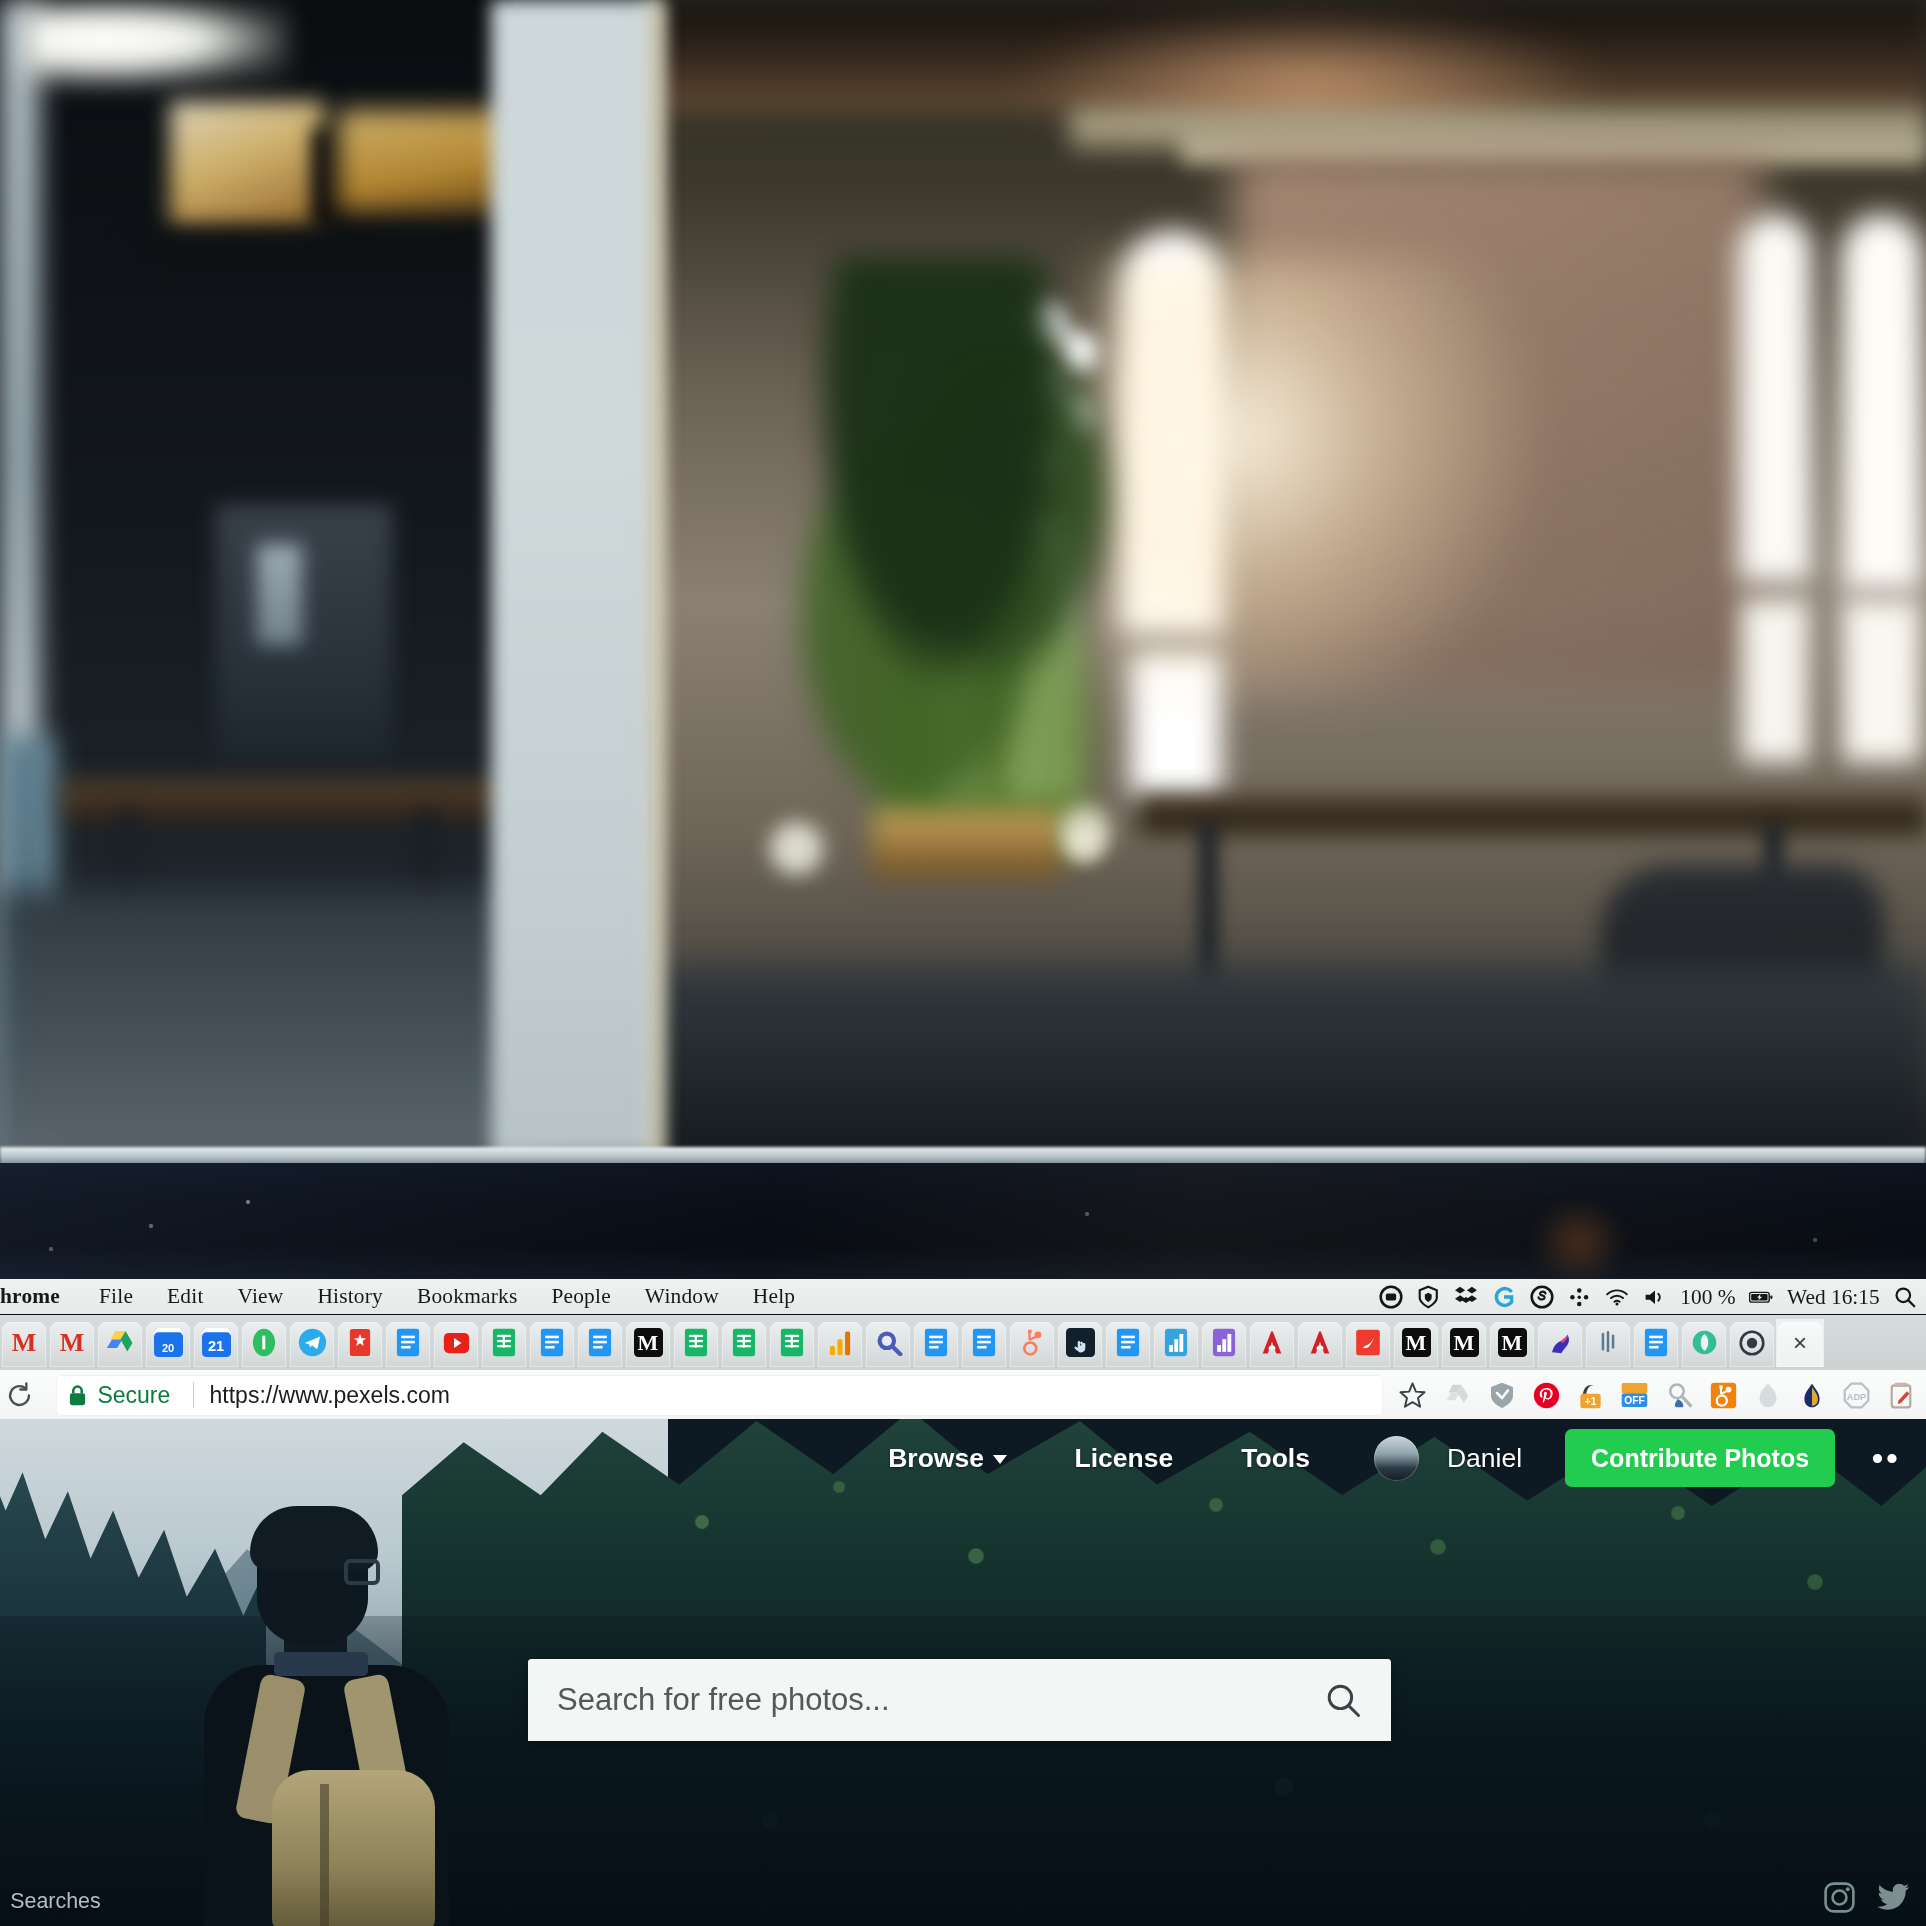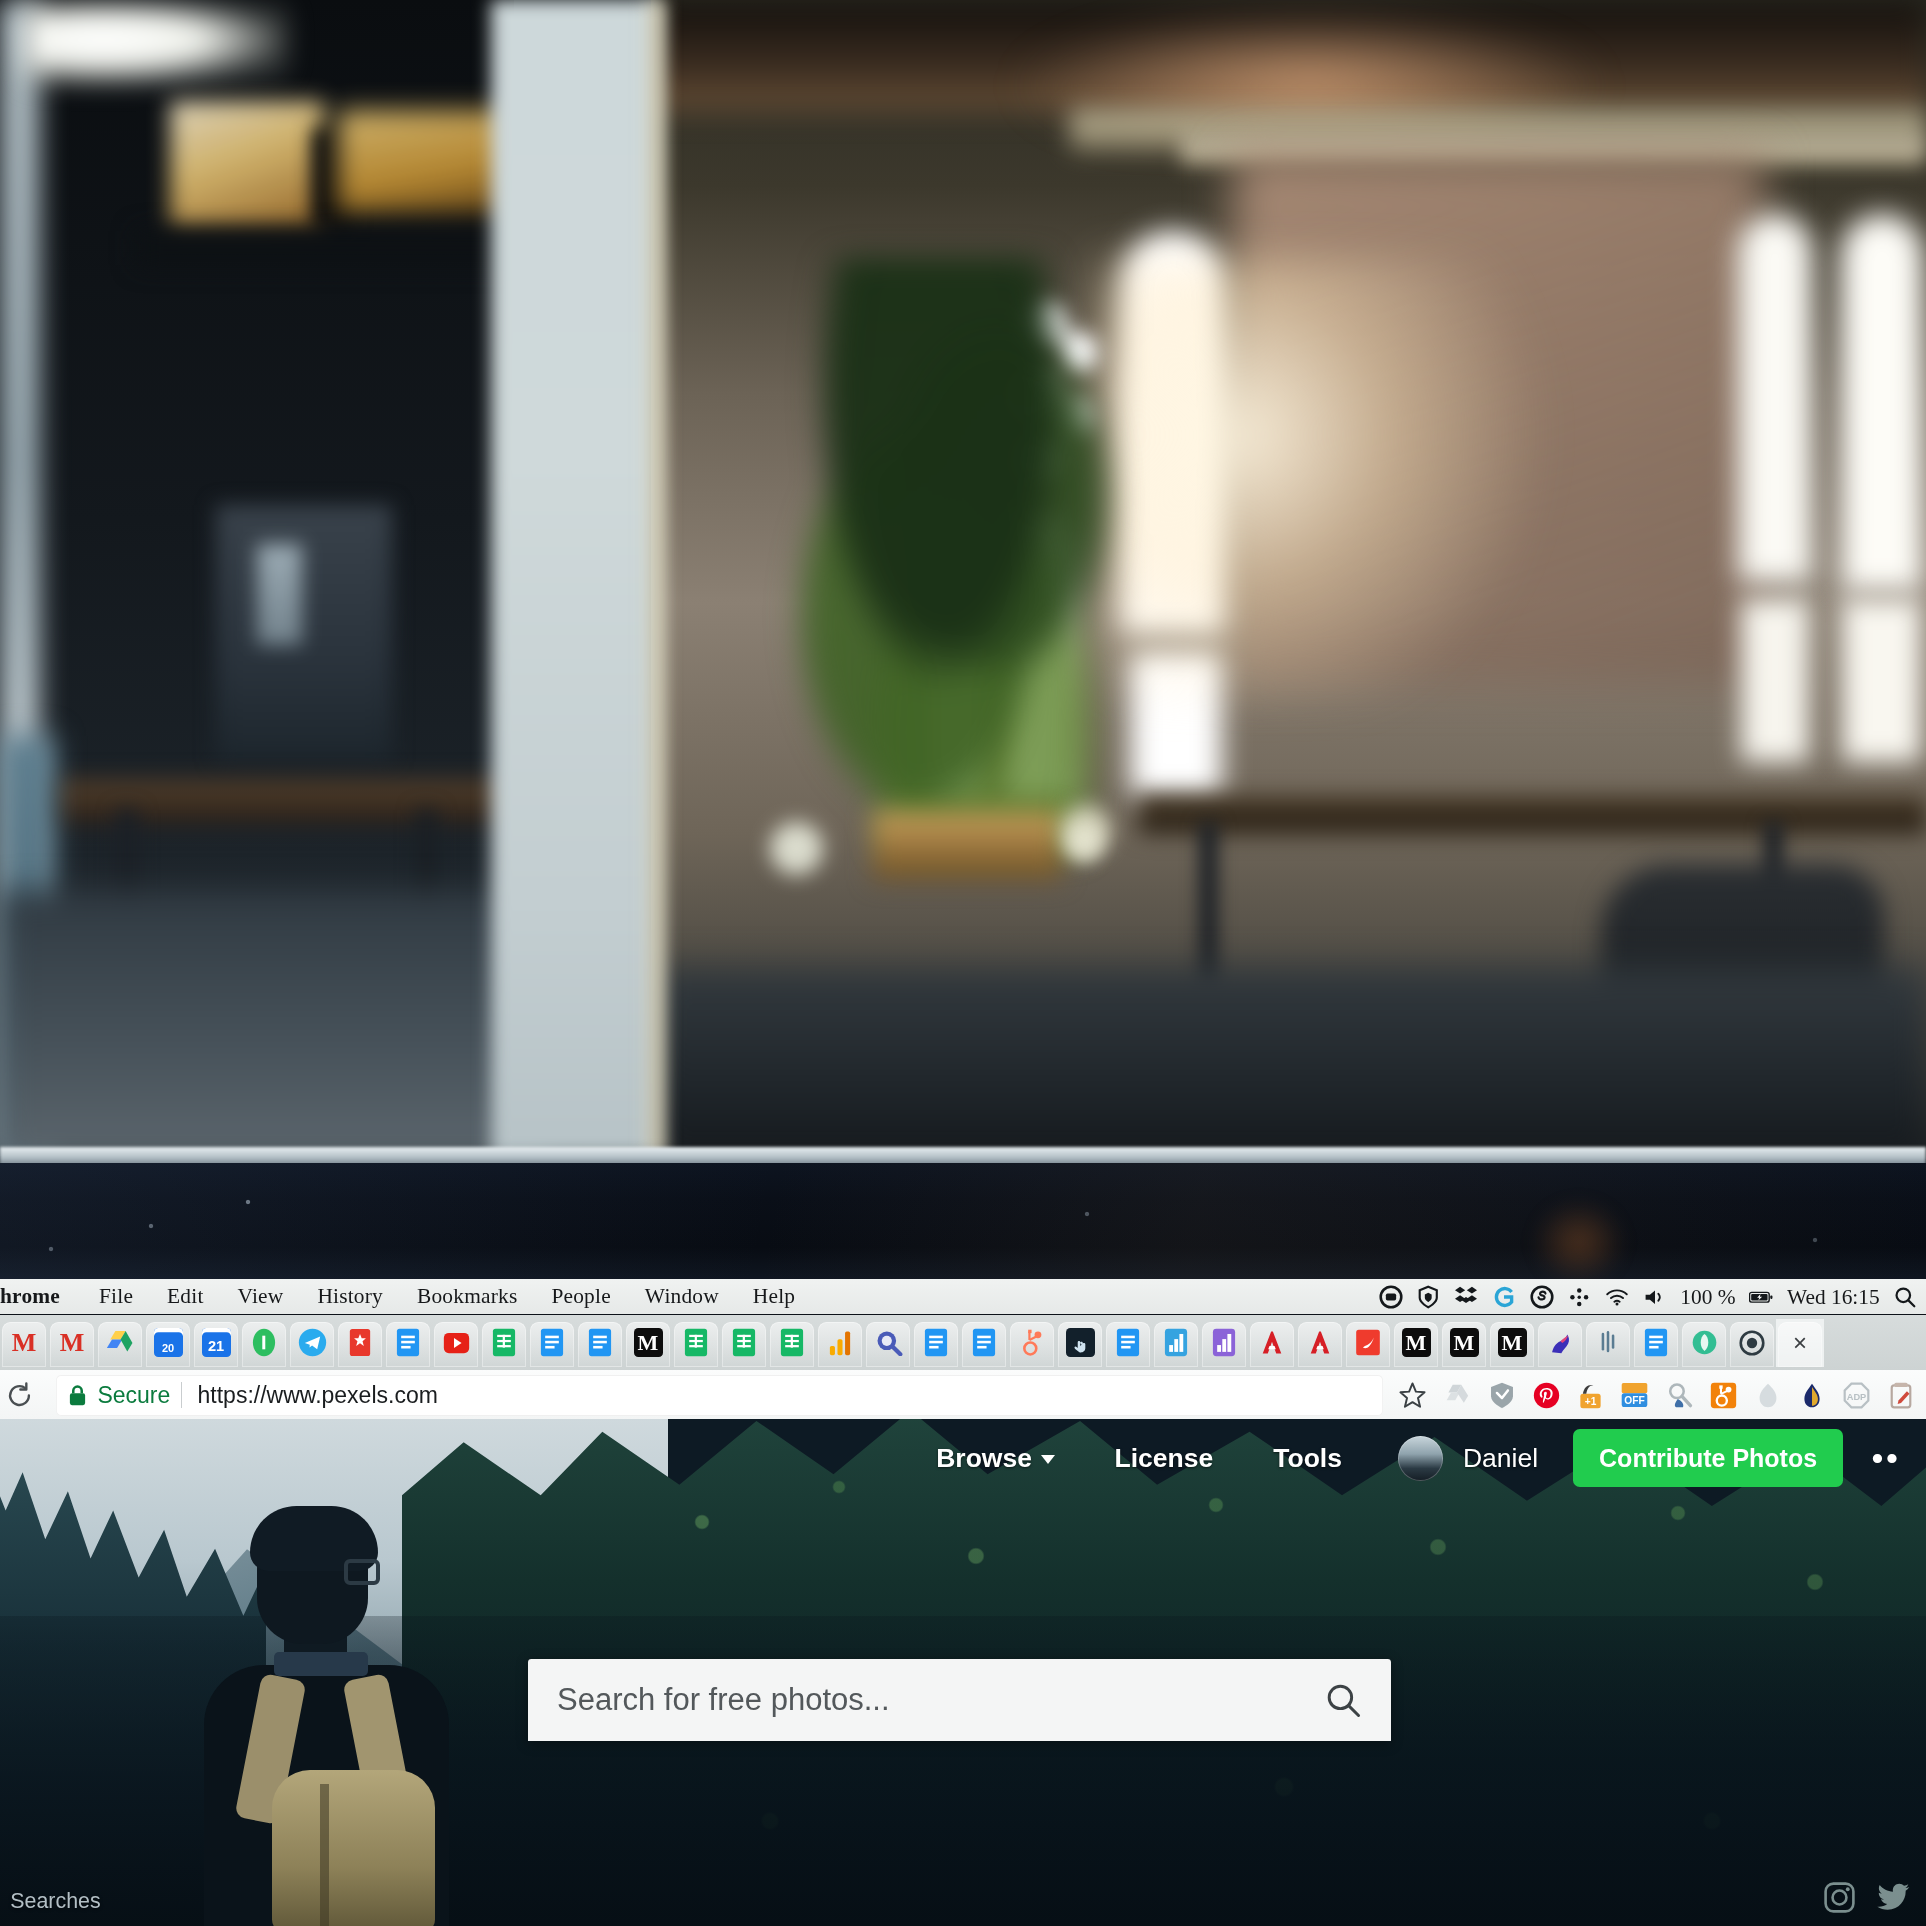--- a/index.html
+++ b/index.html
@@ -273,21 +273,21 @@
     background: linear-gradient(180deg,#fbfcfc 0%, #f3f5f5 100%);
     display:flex; align-items:center;
   }
   .reload { font-size:29px; color:#4a4f52; margin:0 22px 0 5.1px; }
   .omnibox {
     flex:1; height:41px; background:#fff; border-radius:5.1px;
     display:flex; align-items:center; padding:0 12px;
     box-shadow: inset 0 0 0 0.9px rgba(0,0,0,.06);
   }
   .lock { width:19px; height:22px; margin-right:10.3px; }
-  .secure { color:#0b7b3e; font-size:23px; margin-right:11px; }
+  .secure { color:#0b7b3e; font-size:23px; margin-right:23px; }
   .divider-v { width:0.9px; height:26px; background:#c9cdcf; margin-right:15.4px; }
   .url { color:#1a1d1f; font-size:23px; }
   .omni-right { display:flex; align-items:center; gap:15.4px; padding:0 10.3px 0 15.4px; }
   .ext { width:29px; height:29px; display:flex; align-items:center; justify-content:center; }
 
   
   .page {
     position:absolute; left:0; top:140px; width:1926px; height:507px; overflow:hidden;
     background:#0d1a24;
   }
@@ -339,21 +339,21 @@
   .hk-glass { position:absolute; left:190px; top:46px; width:36px; height:26px; border:4.3px solid #2c3a44; border-radius:6px; }
   .hk-neck { position:absolute; left:130px; top:113px; width:63px; height:45px; background:#0f1a22; }
   .hk-collar{ position:absolute; left:120px; top:139px; width:94px; height:24px; background:#27394a; border-radius:5.1px; }
   .hk-body { position:absolute; left:50px; top:152px; width:245px; height:265px; border-radius:60px 60px 0 0; background:#0a131a; }
   .hk-strapL{ position:absolute; left:94px; top:163px; width:45px; height:146px; background:#9b8f6b; transform: rotate(11deg); border-radius:10.3px; }
   .hk-strapR{ position:absolute; left:202px; top:163px; width:45px; height:146px; background:#a1956f; transform: rotate(-11deg); border-radius:10.3px; }
   .hk-pack { position:absolute; left:118px; top:257px; width:163px; height:163px; border-radius:38px 38px 13.7px 13.7px; background: linear-gradient(180deg,#b3a67a 0%, #8d8158 60%, #5f5738 100%); }
   .hk-pack-seam{ position:absolute; left:166px; top:271px; width:8.6px; height:146px; background: rgba(60,54,34,.55); }
 
   
-  .sitenav { position:absolute; right:22px; top:10.3px; display:flex; align-items:center; gap:8px; }
+  .sitenav { position:absolute; right:22px; top:10.3px; display:flex; align-items:center; gap:16px; }
   .nav-link {
     color:#fff; font-size:26.5px; font-weight:700; padding:0 26px;
     text-shadow:0 0.9px 2.6px rgba(0,0,0,.6); white-space:nowrap;
   }
   .caret { display:inline-block; margin-left:8.6px; border-left:7.7px solid transparent; border-right:7.7px solid transparent; border-top:9.4px solid #fff; vertical-align:middle; }
   .avatar {
     width:45px; height:45px; border-radius:50%; margin-left:22px; margin-right:12px;
     background: linear-gradient(180deg,#c9d6dc 0%, #8fa3ad 40%, #2b3a44 72%, #141d24 100%);
     box-shadow: inset 0 0 0 0.9px rgba(255,255,255,.25);
   }

